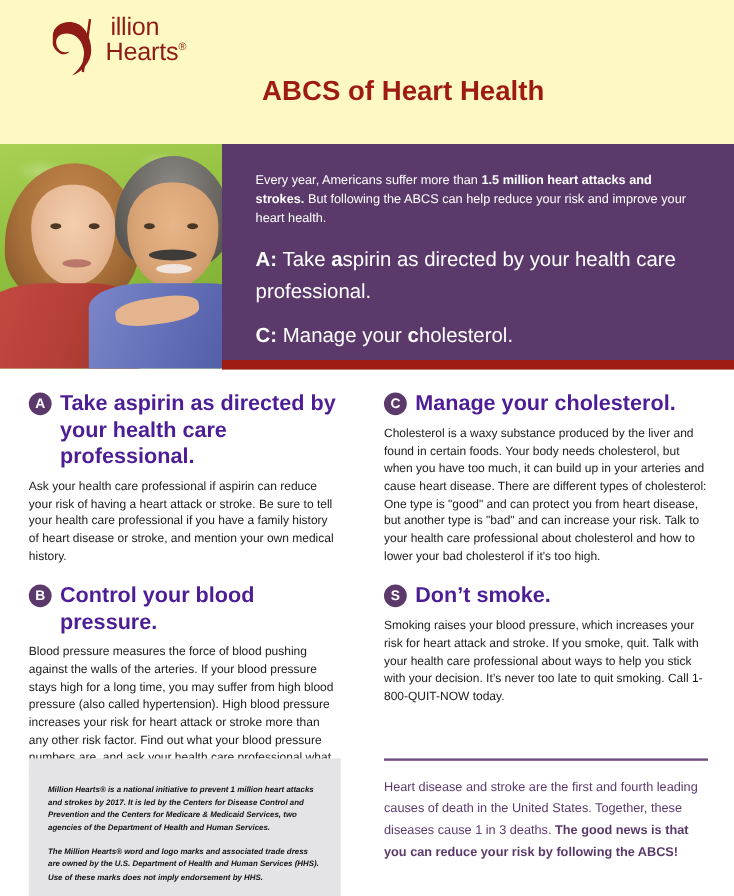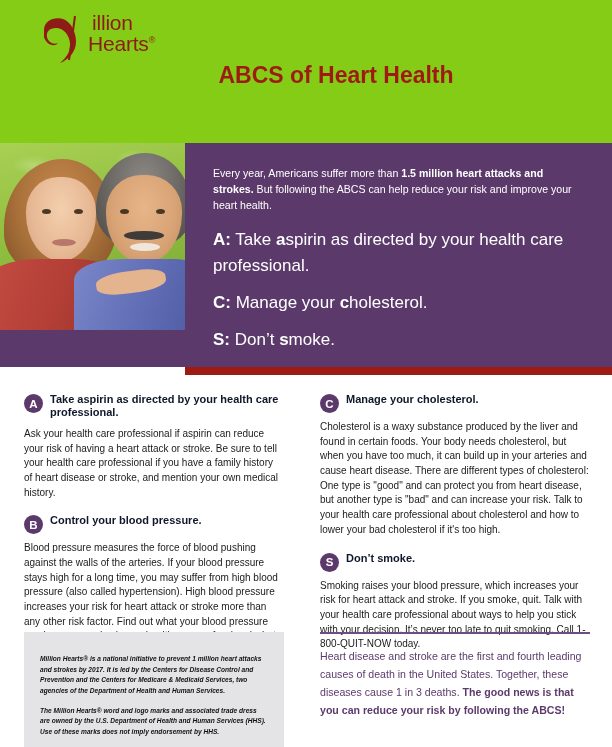--- a/index.html
+++ b/index.html
@@ -8,23 +8,23 @@
     width: 612px;
     height: 747px;
     background: #ffffff;
     font-family: "Liberation Sans", sans-serif;
     overflow: hidden;
     position: relative;
   }
 
   
   .header {
-    height: 143px;
+    height: 120px;
     position: relative;
-    background: #84cc16;
+    background: #fef9c3;
   }
 
   .logo {
     position: absolute;
     left: 34px;
     top: 10px;
     width: 120px;
     height: 58px;
   }
 
@@ -69,21 +69,21 @@
     font-size: 14.5px;
     font-weight: bold;
     font-style: italic;
     margin-top: 2px;
     letter-spacing: -0.1px;
   }
 
   
   .banner {
     position: relative;
-    height: 224px;
+    height: 180px;
     display: flex;
     background: #5B3A6B;
   }
 
   .photo {
     width: 185px;
     height: 187px;
     flex: 0 0 185px;
     position: relative;
     overflow: hidden;
@@ -213,22 +213,22 @@
     background: #5B3A6B;
     color: #ffffff;
     font-size: 11.5px;
     font-weight: bold;
     display: flex;
     align-items: center;
     justify-content: center;
     margin-top: 1px;
   }
   .sec-title {
-    color: #0f172a;
-    font-size: 11px;
+    color: #4c1d95;
+    font-size: 18px;
     font-weight: bold;
     line-height: 1.22;
   }
   .sec-body {
     font-size: 10px;
     line-height: 1.47;
     color: #1a1a1a;
   }
 
   

